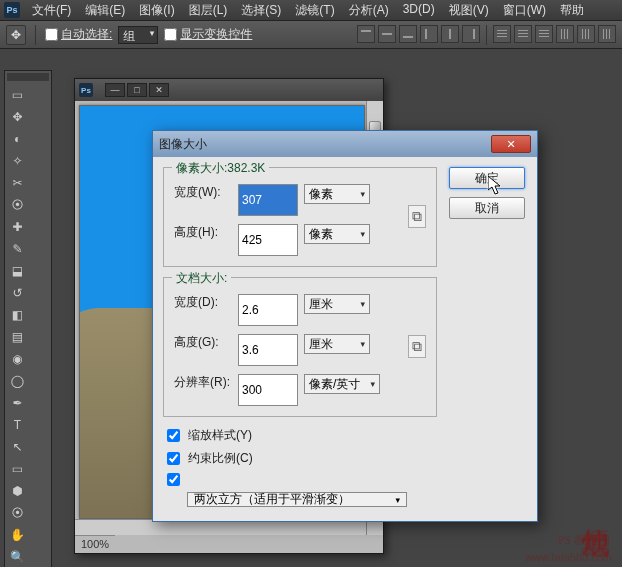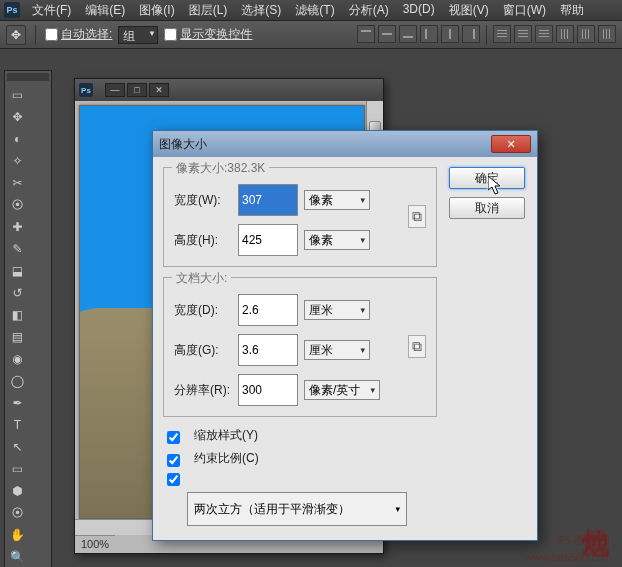--- a/index.html
+++ b/index.html
@@ -46,35 +46,35 @@
 .doc-scroll-h { position: absolute; left: 0; right: 17px; bottom: 18px; height: 16px; background: #ccc; border-top: 1px solid #888; }
 .scroll-thumb-v { position: absolute; left: 2px; right: 2px; top: 20px; height: 80px; background: linear-gradient(to right,#e8e8e8,#b8b8b8); border: 1px solid #888; border-radius: 2px; }
 
 
 .dialog { position: absolute; left: 152px; top: 130px; width: 386px; background: #e6e6e6; border: 1px solid #3a6ea5; box-shadow: 4px 4px 14px rgba(0,0,0,0.5); }
 .dlg-titlebar { background: linear-gradient(#a8bed8,#7a99bd); height: 26px; display: flex; align-items: center; padding: 0 6px; color: #222; }
 .dlg-title { flex: 1; font-size: 12px; }
 .dlg-close { width: 40px; height: 18px; background: linear-gradient(#d86a5a,#c03a2a); border: 1px solid #803020; border-radius: 2px; color: #fff; display: flex; align-items: center; justify-content: center; cursor: pointer; font-size: 11px; }
 .dlg-body { padding: 10px; position: relative; }
 .fieldset { border: 1px solid #aaa; padding: 8px 10px 10px; margin-bottom: 10px; position: relative; }
-.fieldset-legend { position: absolute; top: -8px; left: 8px; background: #e6e6e6; padding: 0 4px; color: #737373; }
-.row { display: flex; align-items: center; gap: 6px; margin-top: 8px; }
+.fieldset-legend { position: absolute; top: -8px; left: 8px; background: #e6e6e6; padding: 0 4px; color: #14532d; }
+.row { display: flex; align-items: flex-start; gap: 6px; margin-top: 8px; }
 .row label { width: 58px; text-align: left; color: #222; }
 .num-input { width: 60px; height: 32px; border: 1px solid #888; background: #fff; padding: 0 3px; color: #000; }
 .num-input.sel { background: #3078d0; color: #fff; }
 .unit-select { width: 66px; height: 20px; border: 1px solid #888; background: #f0f0f0; display: flex; align-items: center; justify-content: space-between; padding: 0 4px; cursor: pointer; }
 .unit-select::after { content: "▾"; font-size: 9px; color: #333; }
 .chain-col { display: flex; flex-direction: column; align-items: center; margin-left: 6px; }
 .chain { font-size: 14px; color: #555; border: 1px solid #aaa; padding: 2px 3px; background: #f0f0f0; }
 .dlg-btns { position: absolute; right: 12px; top: 10px; width: 76px; display: flex; flex-direction: column; gap: 8px; }
 .dlg-btn { height: 22px; border: 1px solid #888; background: linear-gradient(#fefefe,#dcdcdc); cursor: pointer; display: flex; align-items: center; justify-content: center; color: #222; border-radius: 2px; }
 .dlg-btn.primary { border: 1px solid #3a7acc; box-shadow: 0 0 3px #5a9ae8; }
-.check-row { display: flex; align-items: flex-end; gap: 14px; margin-top: 6px; margin-left: 4px; color: #222; }
+.check-row { display: flex; align-items: center; gap: 8px; margin-top: 6px; margin-left: 4px; color: #222; }
 .check-row input { width: 13px; height: 13px; }
-.resample-select { width: 220px; height: 34px; border: 1px solid #888; background: #f0f0f0; margin: 6px 0 4px 24px; display: flex; align-items: center; justify-content: space-between; padding: 0 6px; cursor: pointer; }
+.resample-select { width: 220px; height: 15px; border: 1px solid #888; background: #f0f0f0; margin: 6px 0 4px 24px; display: flex; align-items: center; justify-content: space-between; padding: 0 6px; cursor: pointer; }
 .resample-select::after { content: "▾"; font-size: 9px; }
 .cursor { position: absolute; left: 488px; top: 176px; z-index: 50; font-size: 16px; color: #000; pointer-events: none; }
 .cursor svg { filter: drop-shadow(0 0 1px #fff); }
 
 
 .watermark { position: absolute; right: 8px; bottom: 60px; color: rgba(120,30,30,0.4); font-size: 28px; writing-mode: vertical-rl; font-family: KaiTi, serif; pointer-events: none; }
 .watermark2 { position: absolute; right: 12px; bottom: 18px; color: rgba(120,30,30,0.5); font-size: 12px; font-family: KaiTi, serif; }
 .watermark3 { position: absolute; right: 10px; bottom: 4px; color: rgba(120,30,30,0.5); font-size: 11px; }
 </style>
 </head>

